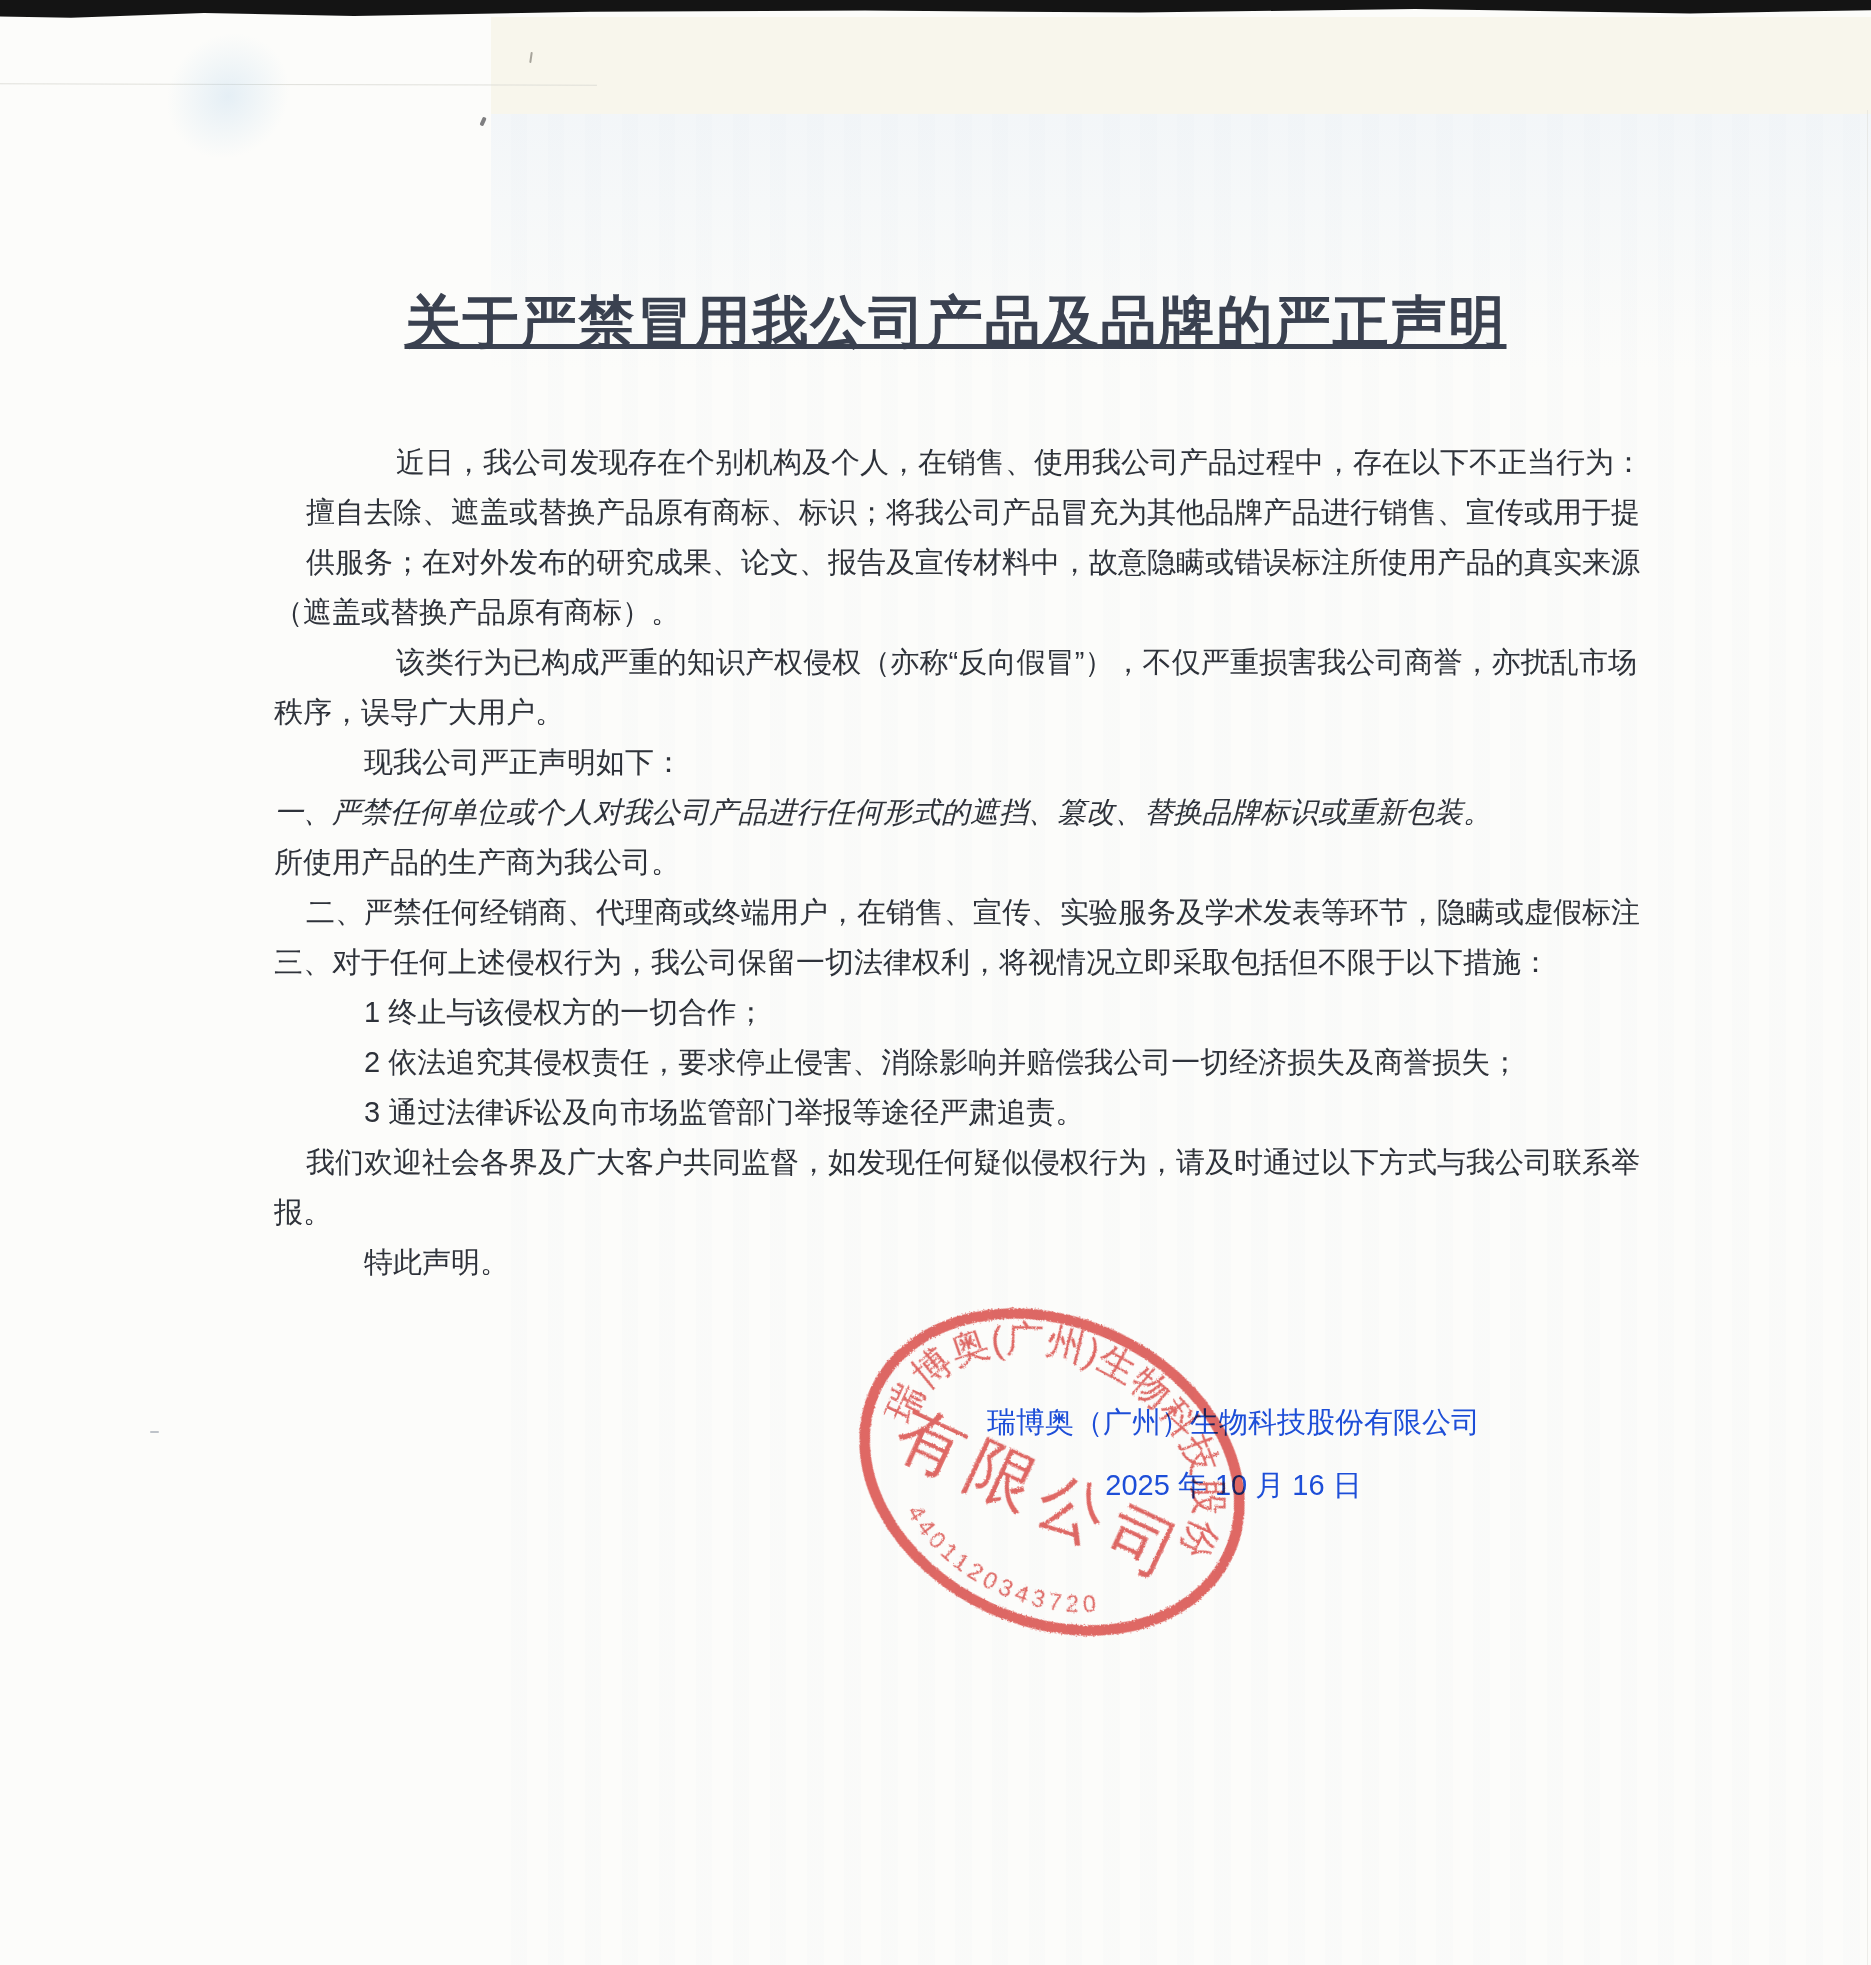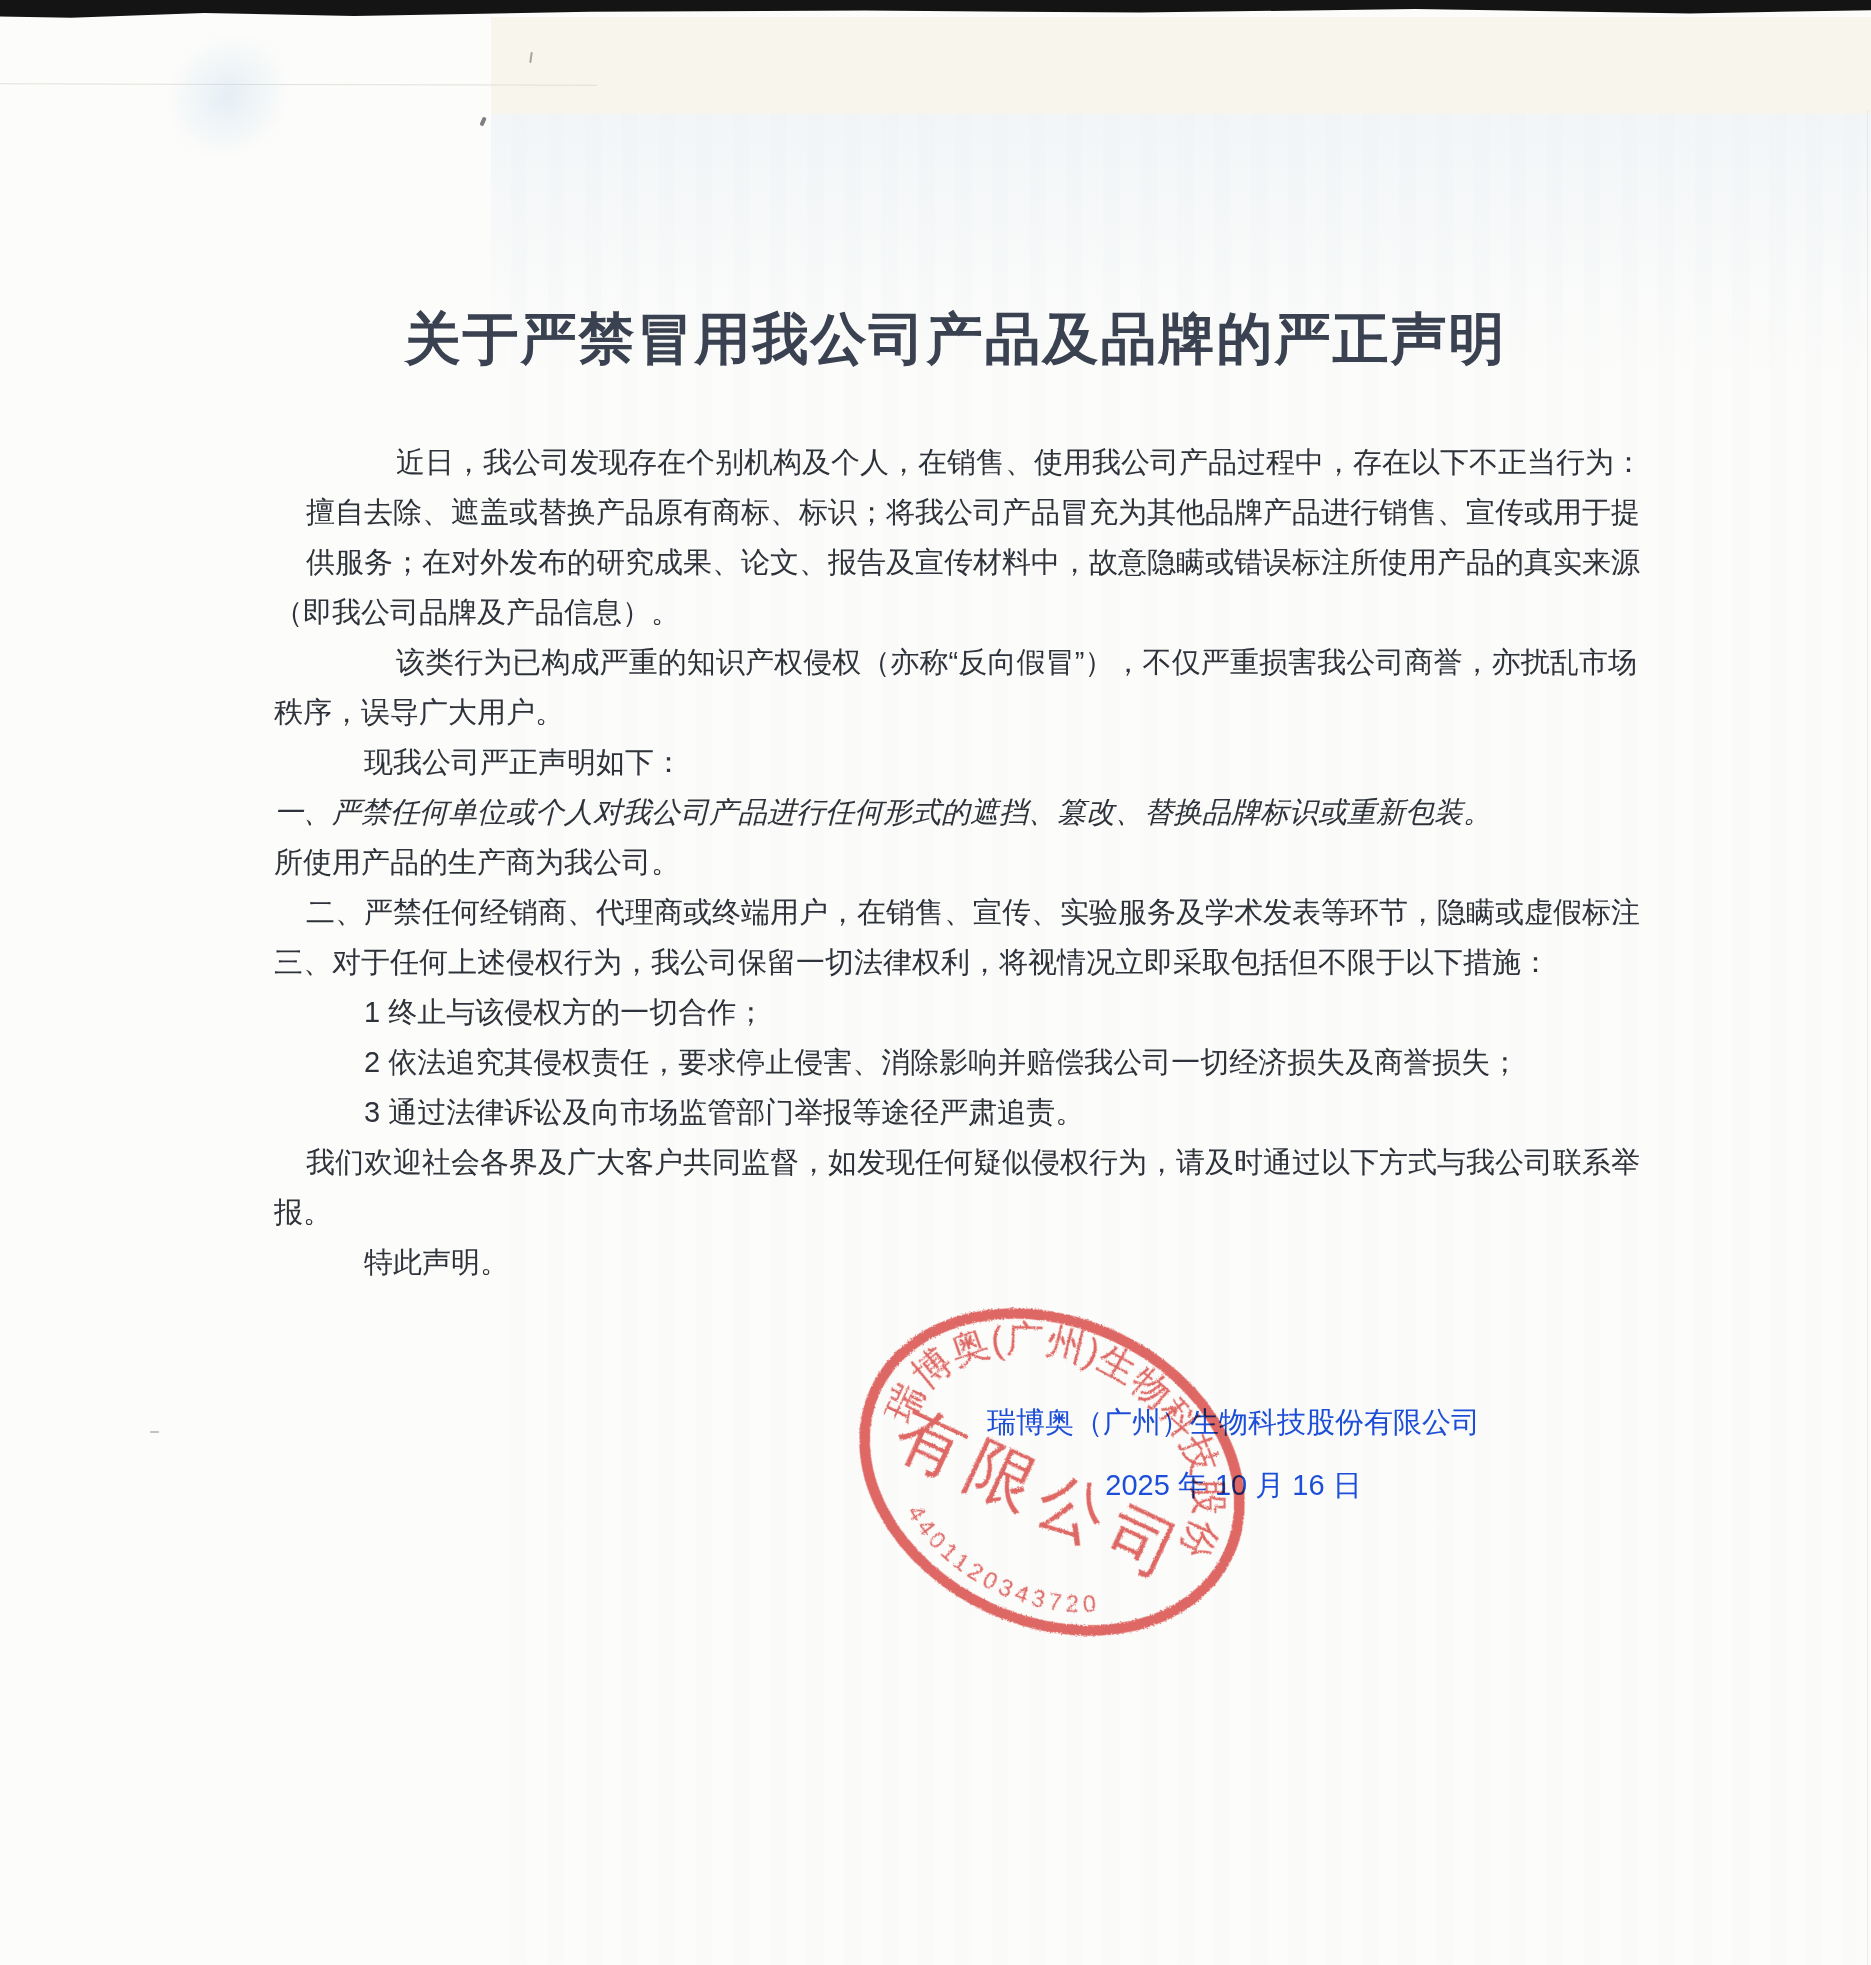--- a/index.html
+++ b/index.html
@@ -36,24 +36,25 @@
   .scan-speck-1{position:absolute;left:481px;top:117px;width:3.9px;height:9.4px;background:#3c3c40;opacity:.65;transform:rotate(24deg);border-radius:1.6px;}
   .scan-speck-2{position:absolute;left:530px;top:52px;width:2.4px;height:11px;background:#55514a;opacity:.5;transform:rotate(8deg);border-radius:1.2px;}
   .scan-dash{position:absolute;left:150px;top:1431px;width:9.4px;height:2.4px;background:#8b93a0;opacity:.55;border-radius:1.2px;}
   .scan-edge-right{position:absolute;left:1867px;top:110px;width:1.2px;height:2537px;background:#dcdcd6;opacity:.5;}
   .scan-streaks{
     position:absolute;left:511px;top:114px;width:1361px;height:2533px;
     background:repeating-linear-gradient(90deg,rgba(205,216,229,.05) 0 16.5px,rgba(205,216,229,0) 16.5px 37px);
   }
   
   .doc-title{
-    position:absolute;left:274px;top:306px;width:1363px;
+    position:absolute;left:274px;top:289px;width:1363px;
     font-size:56px;line-height:65px;font-weight:700;
     letter-spacing:2px;text-align:center;color:#3a4150;
     white-space:nowrap;
+    text-decoration:underline;
   }
   .doc-body{
     position:absolute;left:274px;top:437px;width:1363px;
     font-size:29px;line-height:50px;color:#2e323a;
   }
   .doc-body .line{height:50px;white-space:nowrap;}
   .doc-body .line.j{text-align:justify;text-align-last:justify;margin-left:32px;}
   .signature{
     position:absolute;left:825px;top:1391px;width:817px;
     font-size:29px;line-height:63px;color:#1d4ed8;text-align:center;
@@ -82,21 +83,21 @@
   <div class="scan-dash"></div>
 
   <div class="scan-edge-right"></div>
 
   <div class="doc-title">关于严禁冒用我公司产品及品牌的严正声明</div>
 
   <div class="doc-body">
       <div class="line j" style="padding-left: 90px;">近日，我公司发现存在个别机构及个人，在销售、使用我公司产品过程中，存在以下不正当行为：</div>
       <div class="line j" style="padding-left: 0px;">擅自去除、遮盖或替换产品原有商标、标识；将我公司产品冒充为其他品牌产品进行销售、宣传或用于提</div>
       <div class="line j" style="padding-left: 0px;">供服务；在对外发布的研究成果、论文、报告及宣传材料中，故意隐瞒或错误标注所使用产品的真实来源</div>
-      <div class="line" style="padding-left: 0px;">（即我公司品牌及产品信息）。</div>
+      <div class="line" style="padding-left: 0px;">（遮盖或替换产品原有商标）。</div>
       <div class="line j" style="padding-left: 90px;">该类行为已构成严重的知识产权侵权（亦称“反向假冒”），不仅严重损害我公司商誉，亦扰乱市场</div>
       <div class="line" style="padding-left: 0px;">秩序，误导广大用户。</div>
       <div class="line" style="padding-left: 90px; font-family: Liberation Serif, serif;">现我公司严正声明如下：</div>
       <div class="line" style="padding-left: 0px; font-style: italic;">一、严禁任何单位或个人对我公司产品进行任何形式的遮挡、篡改、替换品牌标识或重新包装。</div>
       <div class="line" style="padding-left: 0px;">所使用产品的生产商为我公司。</div>
       <div class="line j" style="padding-left: 0px;">二、严禁任何经销商、代理商或终端用户，在销售、宣传、实验服务及学术发表等环节，隐瞒或虚假标注</div>
       <div class="line" style="padding-left: 0px;">三、对于任何上述侵权行为，我公司保留一切法律权利，将视情况立即采取包括但不限于以下措施：</div>
       <div class="line" style="padding-left: 90px;">1 终止与该侵权方的一切合作；</div>
       <div class="line" style="padding-left: 90px;">2 依法追究其侵权责任，要求停止侵害、消除影响并赔偿我公司一切经济损失及商誉损失；</div>
       <div class="line" style="padding-left: 90px;">3 通过法律诉讼及向市场监管部门举报等途径严肃追责。</div>

